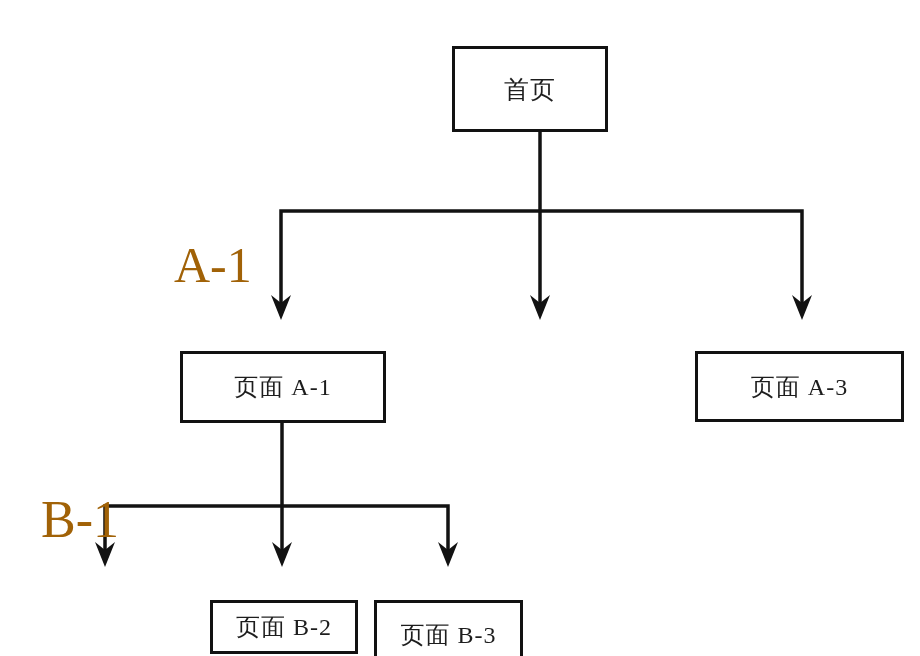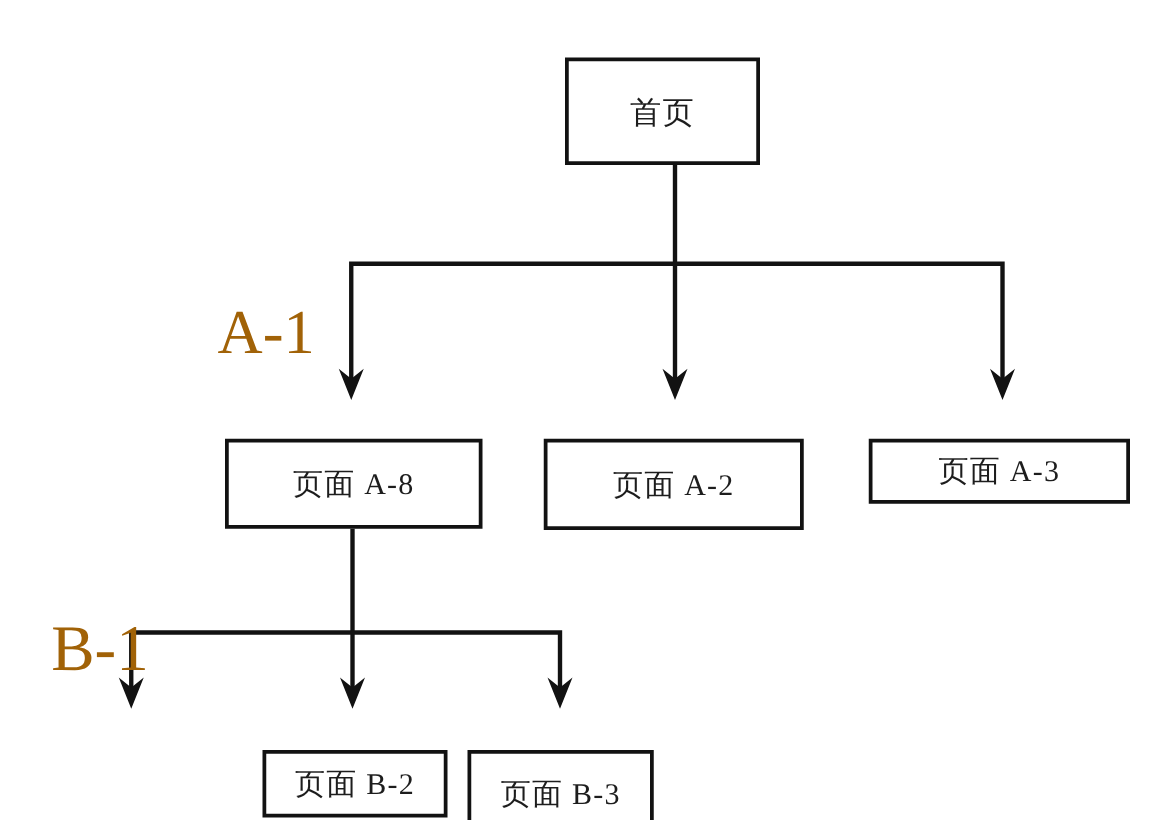--- a/index.html
+++ b/index.html
@@ -32,21 +32,21 @@
     justify-content: center;
     color: #1d1d1d;
     font-size: 24px;
     letter-spacing: 1px;
     white-space: nowrap;
     margin-top: 32px;
   }
   .node-home   { left: 452px; top: 14px;  width: 156px; height: 86px;  font-size: 25px; }
   .node-a1     { left: 180px; top: 319px; width: 206px; height: 72px; }
   .node-a2     { left: 435px; top: 319px; width: 208px; height: 73px; }
-  .node-a3     { left: 695px; top: 319px; width: 209px; height: 52px; text-align: center; }
+  .node-a3     { left: 695px; top: 319px; width: 209px; height: 71px; text-align: center; }
   .node-b1     { left: 25px;  top: 568px; width: 153px; height: 72px; }
   .node-b2     { left: 210px; top: 568px; width: 148px; height: 54px; }
   .node-b3     { left: 374px; top: 568px; width: 149px; height: 70px; }
   .branch-label {
     position: absolute;
     color: #a16207;
     line-height: 1;
     white-space: nowrap;
   }
   .branch-label-a { left: 174px; top: 240px; font-size: 50px; }
@@ -75,24 +75,21 @@
     <path d="M448 567 L438 542 L448 550 L458 542 Z" fill="#121212"></path>
   </svg>
 
   <div class="branch-label branch-label-a">A-1</div>
   <div class="branch-label branch-label-b">B-1</div>
 
   <div class="node node-home">
     <span>首页</span>
   </div>
   <div class="node node-a1">
-    <span>页面 A-8</span>
-  </div>
-  <div class="node node-a2">
-    <span>页面 A-2</span>
+    <span>页面 A-1</span>
   </div>
   <div class="node node-a3">
     <span>页面 A-3</span>
   </div>
   <div class="node node-b2">
     <span>页面 B-2</span>
   </div>
   <div class="node node-b3">
     <span>页面 B-3</span>
   </div>

